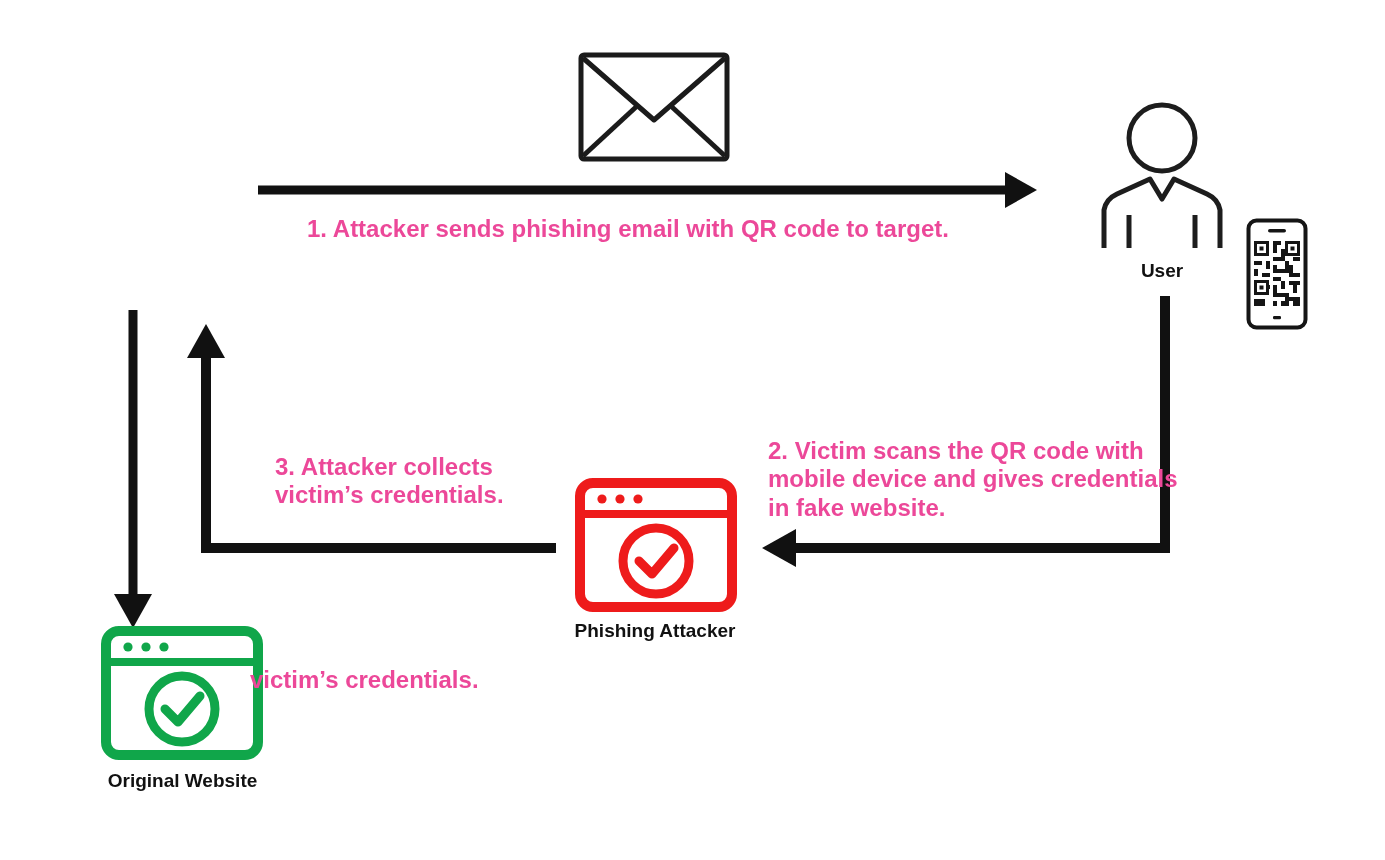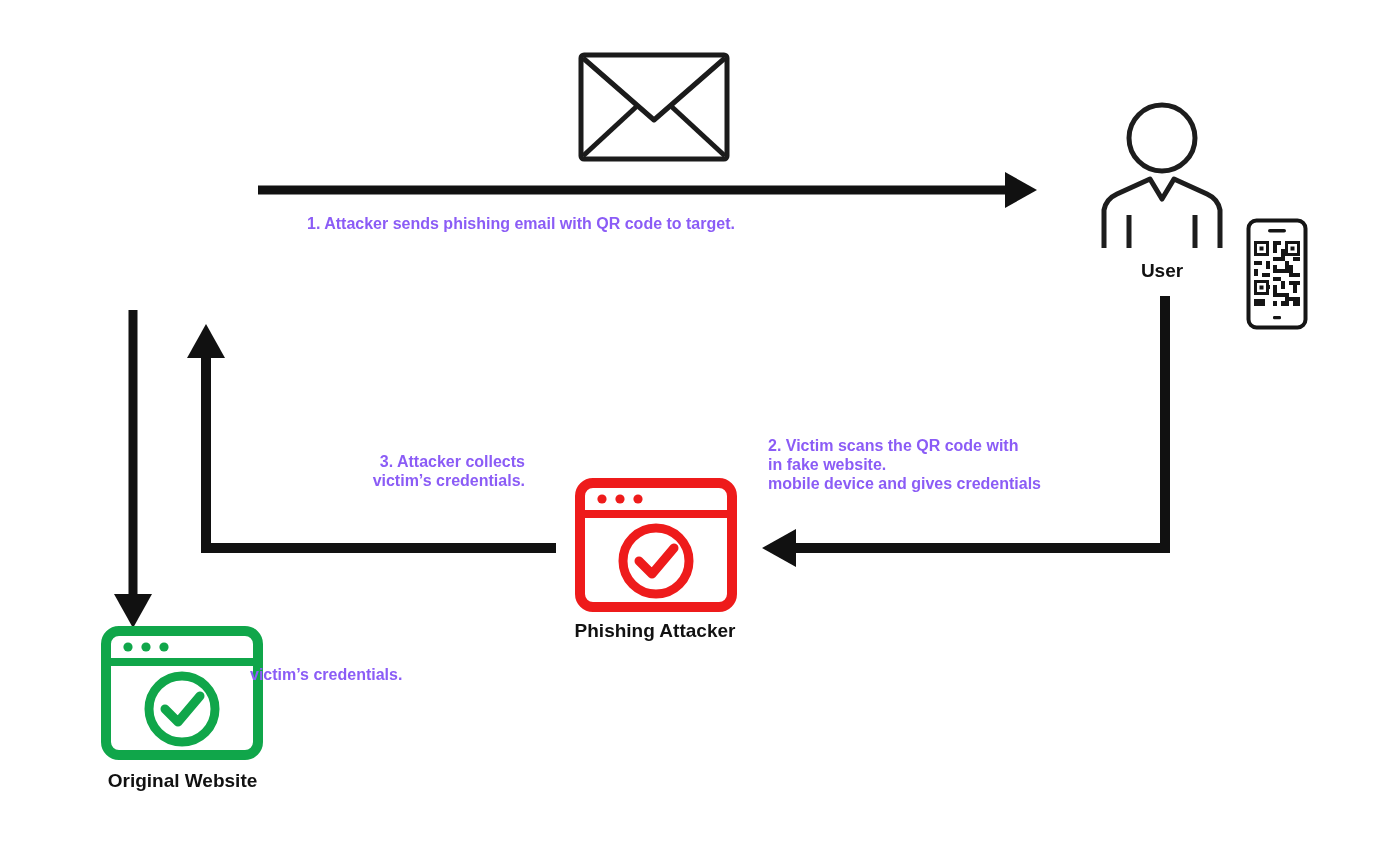--- a/index.html
+++ b/index.html
@@ -23,24 +23,24 @@
     font-weight: bold;
     color: #111111;
     white-space: pre;
     line-height: 1.18;
   }
   .node-label {
     font-size: 19px;
     text-align: center;
   }
   .step-text {
-    font-size: 16px;
-    color: #8b5cf6;
+    font-size: 24px;
+    color: #ec4899;
   }
-  .step-center { text-align: right; }
+  .step-center { text-align: left; }
   svg { display: block; overflow: visible; }
 </style>
 </head>
 <body>
 
 <div id="canvas">
 
   <svg class="abs" style="left:0; top:0;" width="1385" height="860" viewBox="0 0 1385 860">
 
     <g>
@@ -156,22 +156,22 @@
       <circle cx="81" cy="83" r="33" fill="none" stroke="#10a64a" stroke-width="9"></circle>
       <polyline points="64,83 77,96 99,70" fill="none" stroke="#10a64a" stroke-width="9" stroke-linecap="round" stroke-linejoin="round"></polyline>
     </svg>
     <div class="lbl node-label" style="margin-top:10px; width:175px; margin-left:-6px;">Original Website</div>
   </div>
 
   <div class="abs lbl step-text" style="left:307px; top:215px;">1. Attacker sends phishing email with QR code to target.</div>
 
   <div class="abs" style="left:748px; top:437px;margin-left:20px;">
     <div class="lbl step-text">2. Victim scans the QR code with</div>
+    <div class="lbl step-text">mobile device and gives credentials</div>
     <div class="lbl step-text">in fake website.</div>
-    <div class="lbl step-text">mobile device and gives credentials</div>
   </div>
 
   <div class="abs" style="left:275px; top:453px; width:250px;">
     <div class="lbl step-text step-center">3. Attacker collects</div>
     <div class="lbl step-text step-center">victim’s credentials.</div>
   </div>
 
   <div class="abs" style="left:250px; top:666px;">
     <div class="lbl step-text">victim’s credentials.</div>
   </div>

